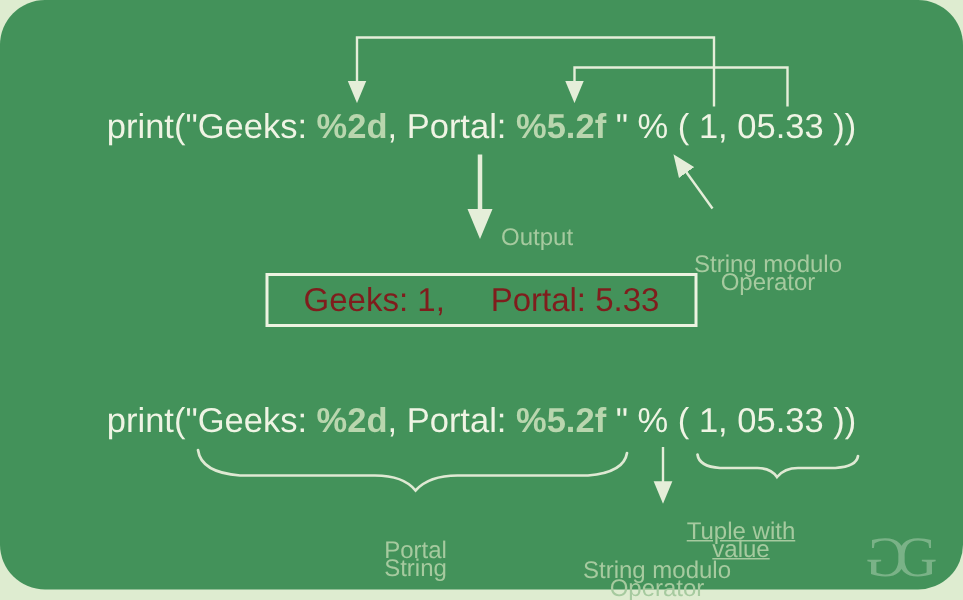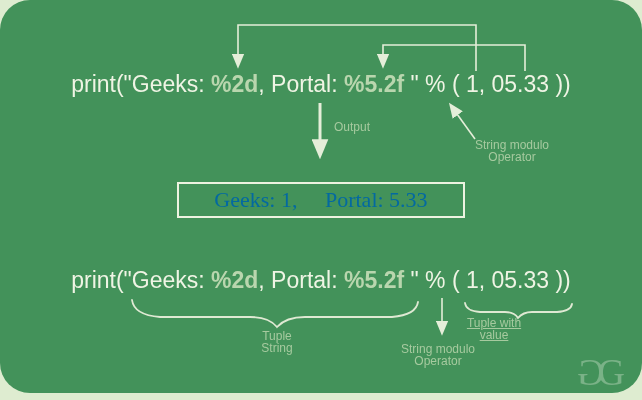--- a/index.html
+++ b/index.html
@@ -19,26 +19,26 @@
     font-size:23px;line-height:26px;color:#eff4e4;white-space:pre;
   }
   .code-top{top:71px;}
   .code-bottom{top:267px;}
   .seg.dim{color:#b9d6ae;font-weight:bold;}
 
   .output-box{
     position:absolute;left:177px;top:182px;width:284px;height:32px;
     border:2px solid #edf3e1;
     display:flex;align-items:center;justify-content:center;
-    font-size:22px;color:#0369a1;white-space:pre;font-family:Liberation Serif, serif;
+    font-size:22px;color:#7f1d1d;white-space:pre;
   }
 
   .label{
-    position:absolute;font-size:12px;line-height:12px;color:#a6ca9f;
-    white-space:pre-line;text-align:center;
+    position:absolute;font-size:16px;line-height:12px;color:#a6ca9f;
+    white-space:pre-line;text-align:center;margin-top:32px;
   }
   .label-output{left:334px;top:121px;text-align:left;}
   .label-modulo-top{left:452px;top:139px;width:120px;}
   .label-format{left:227px;top:330px;width:100px;}
   .label-modulo-bottom{left:378px;top:343px;width:120px;}
   .label-tuple{left:444px;top:317px;width:100px;text-decoration:underline;}
 
   .logo{
     position:absolute;left:577px;top:353px;
     font-family:"Liberation Serif", serif;
@@ -80,21 +80,21 @@
 <div class="code-line code-top"><span class="seg bright">print("Geeks: </span><span class="seg dim">%2d</span><span class="seg bright">, Portal: </span><span class="seg dim">%5.2f</span><span class="seg bright"> " % ( 1, 05.33 ))</span></div>
 
 <div class="label label-output">Output</div>
 <div class="output-box"><span>Geeks: 1,     Portal: 5.33</span></div>
 
 <div class="label label-modulo-top">String modulo
 Operator</div>
 
 <div class="code-line code-bottom"><span class="seg bright">print("Geeks: </span><span class="seg dim">%2d</span><span class="seg bright">, Portal: </span><span class="seg dim">%5.2f</span><span class="seg bright"> " % ( 1, 05.33 ))</span></div>
 
-<div class="label label-format">Tuple
+<div class="label label-format">Portal
 String</div>
 <div class="label label-modulo-bottom">String modulo
 Operator</div>
 <div class="label label-tuple">Tuple with
 value</div>
 
 <div class="logo">
   <span class="g-mirror">G</span>
   <span>G</span>
 </div>

